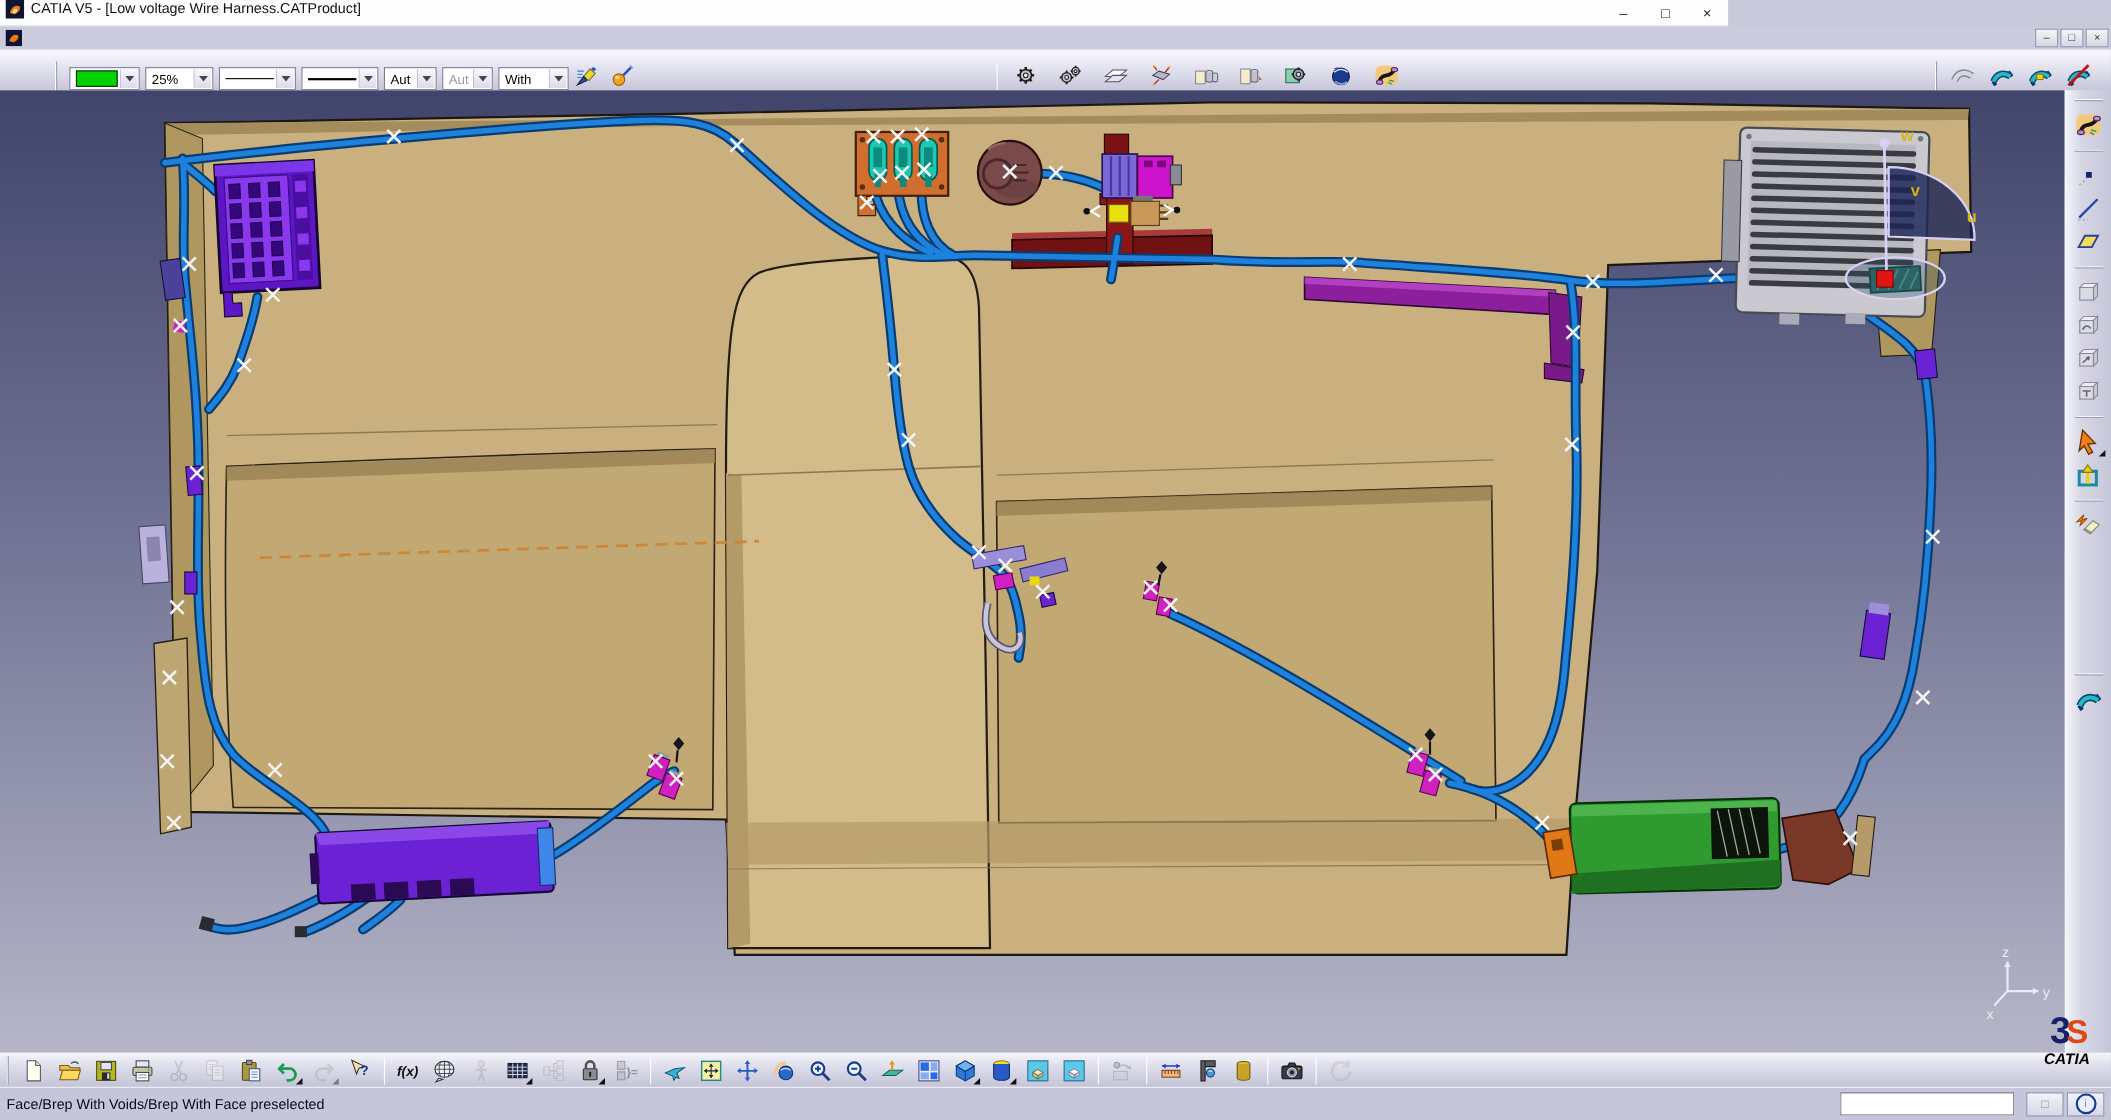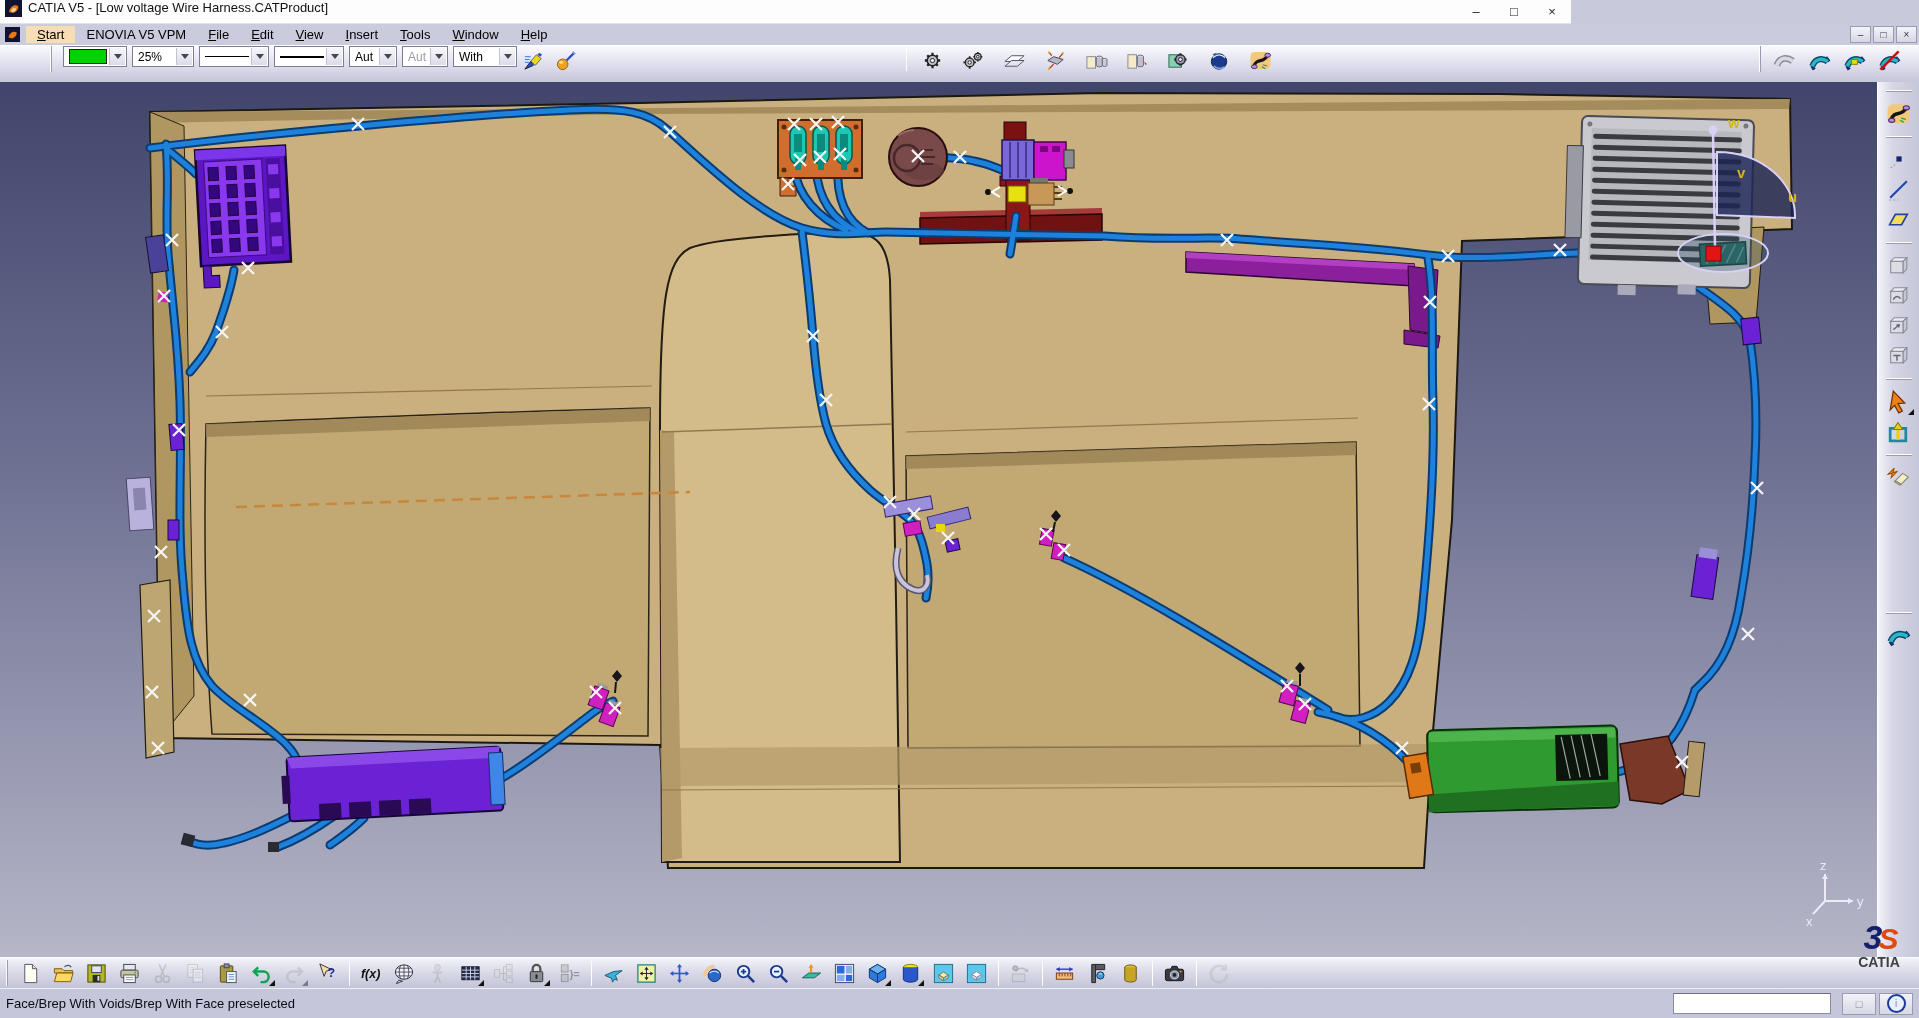--- a/index.html
+++ b/index.html
@@ -19,21 +19,21 @@
   .mitem{padding:1px 11px;font-size:13px;color:#000;white-space:nowrap}
   .mitem.active{background:#f6ddb3}
   .mitem u{text-decoration:underline}
   .mdi-controls{margin-left:auto;display:flex;margin-right:2px}
   .mdibtn{width:21px;height:17px;margin-left:2px;background:linear-gradient(#f4f4f9,#d6d6e4);
           border:1px solid #9a9ab2;display:flex;align-items:center;justify-content:center;
           font-size:10px;color:#334;box-sizing:border-box}
   
   .toolbar-top{position:absolute;top:45px;left:0;width:1919px;height:37px;
                background:linear-gradient(#fafafd 0%,#e2e2ef 45%,#c6c6da 100%);
-               border-top:1px solid #fff;display:flex;align-items:flex-start;box-sizing:border-box}
+               border-top:1px solid #fff;display:flex;align-items:flex-end;box-sizing:border-box}
   .toolbar-bottom{position:absolute;top:957px;left:0;width:1919px;height:31px;
                background:linear-gradient(#f3f3f9 0%,#d8d8e7 50%,#c4c4d8 100%);
                border-top:1px solid #fdfdff;display:flex;align-items:center;box-sizing:border-box}
   .vhandle{width:1px;height:26px;border-left:1px solid #fdfdff;background:#9a9ab2;margin:0 6px;flex:0 0 auto}
   .vsep{width:0;height:25px;border-left:1px solid #98
 98ae;border-right:1px solid #fdfdff;margin:0 5px;flex:0 0 auto}
   .tbtn{width:29px;height:28px;margin:0 2px;display:flex;align-items:center;justify-content:center;
         position:relative;flex:0 0 auto}
   .tbtn svg{width:23px;height:23px;display:block}
   .tbtn.disabled{opacity:.42;filter:grayscale(1)}
@@ -70,23 +70,23 @@
   .status-right{margin-left:auto;display:flex;align-items:center}
   .status-input{width:150px;height:19px;border:1px solid #8a8aa2;border-top-color:#6a6a82;background:#fff;
                 margin-right:8px;font-size:12px;padding:0 3px}
   .status-btn{width:34px;height:22px;margin-left:3px;background:linear-gradient(#f2f2f8,#d8d8e6);
               border:1px solid #9a9ab2;display:flex;align-items:center;justify-content:center;
               font-size:11px;color:#889;box-sizing:border-box}
   .info-circle{width:15px;height:15px;border:2px solid #1a3a9a;border-radius:50%;
                display:flex;align-items:center;justify-content:center;font-size:10px;line-height:1;background:#e8f0ff}
   
   .logo{position:absolute;left:1841px;top:920px;width:76px;height:66px;text-align:center;line-height:1}
-  .logo .mark{font-size:34px;font-weight:bold;font-style:italic;color:#15206a;letter-spacing:-4px}
+  .logo .mark{font-size:34px;font-weight:bold;color:#15206a;letter-spacing:-4px}
   .logo .mark .s{color:#e04810;font-size:30px}
-  .logo .name{font-size:14px;font-weight:bold;color:#404040;margin-top:1px}
+  .logo .name{font-size:14px;font-weight:bold;font-style:italic;color:#000000;margin-top:1px}
 </style>
 </head>
 <body>
 
 <div class="titlebar">
   <svg class="app-ico" viewBox="0 0 17 17">
     <rect width="17" height="17" fill="#101432"></rect>
     <path d="M4 12C5 6 10 4 13 6 14 8 12 12 8 13z" fill="#e87818"></path>
     <path d="M6 11c1-3 4-4 5-2 0 2-2 3-4 3z" fill="#f8d8a0"></path>
   </svg>
@@ -96,31 +96,20 @@
     <div class="wbtn">□</div>
     <div class="wbtn">×</div>
   </div>
 </div>
 
 <div class="menubar">
   <svg class="app-ico" style="width:15px;height:15px" viewBox="0 0 17 17">
     <rect width="17" height="17" fill="#101432"></rect>
     <path d="M4 12C5 6 10 4 13 6 14 8 12 12 8 13z" fill="#e87818"></path>
   </svg>
-  <span id="menu-items" style="display:flex">
-      <div class="mitem active"><u>S</u>tart</div>
-      <div class="mitem">ENOVIA V5 VPM</div>
-      <div class="mitem"><u>F</u>ile</div>
-      <div class="mitem"><u>E</u>dit</div>
-      <div class="mitem"><u>V</u>iew</div>
-      <div class="mitem"><u>I</u>nsert</div>
-      <div class="mitem"><u>T</u>ools</div>
-      <div class="mitem"><u>W</u>indow</div>
-      <div class="mitem"><u>H</u>elp</div>
-    </span>
   <div class="mdi-controls">
     <div class="mdibtn">–</div>
     <div class="mdibtn">□</div>
     <div class="mdibtn">×</div>
   </div>
 </div>
 
 <div class="toolbar-top">
   <div class="vhandle" style="margin-left:50px"></div>
   <div class="combo" style="width:64px">

